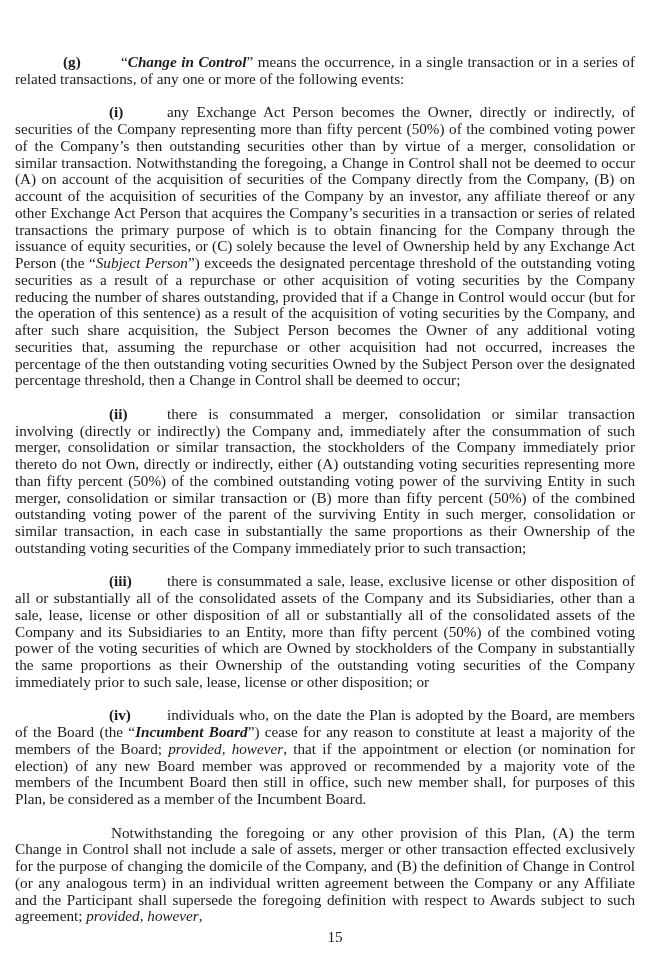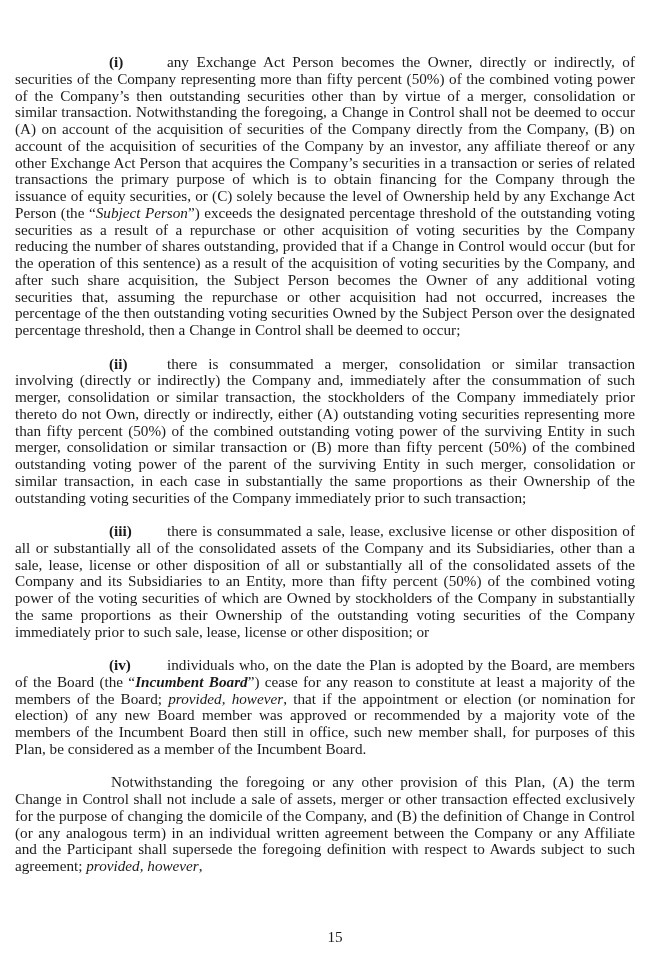--- a/index.html
+++ b/index.html
@@ -12,20 +12,23 @@
   .sub-lbl { margin-left: 94px; width: 58px; }
   .indent { text-indent: 96px; }
   .pagenum { position: absolute; top: 928px; left: 0; width: 670px; text-align: center; font-size: 15.2px; }
   em, i { font-style: italic; margin-top: 29px; }
   .bi { font-weight: bold; font-style: italic; }
 </style>
 </head>
 <body>
 
 <div class="page">
+  <p>
+    <span class="lbl g-lbl">(g)</span><span>“</span><span class="bi">Change in Control</span><span>”</span><span> means the occurrence, in a single transaction or in a series of related transactions, of any one or more of the following events:</span>
+  </p>
 
   <p>
     <span class="lbl sub-lbl">(i)</span><span>any Exchange Act Person becomes the Owner, directly or indirectly, of securities of the Company representing more than fifty percent (50%) of the combined voting power of the Company’s then outstanding securities other than by virtue of a merger, consolidation or similar transaction.  Notwithstanding the foregoing, a Change in Control shall not be deemed to occur (A) on account of the acquisition of securities of the Company directly from the Company, (B) on account of the acquisition of securities of the Company by an investor, any affiliate thereof or any other Exchange Act Person that acquires the Company’s securities in a transaction or series of related transactions the primary purpose of which is to obtain financing for the Company through the issuance of equity securities, or (C) solely because the level of Ownership held by any Exchange Act Person (the “</span><em>Subject Person</em><span>”) exceeds the designated percentage threshold of the outstanding voting securities as a result of a repurchase or other acquisition of voting securities by the Company reducing the number of shares outstanding, provided that if a Change in Control would occur (but for the operation of this sentence) as a result of the acquisition of voting securities by the Company, and after such share acquisition, the Subject Person becomes the Owner of any additional voting securities that, assuming the repurchase or other acquisition had not occurred, increases the percentage of the then outstanding voting securities Owned by the Subject Person over the designated percentage threshold, then a Change in Control shall be deemed to occur;</span>
   </p>
 
   <p>
     <span class="lbl sub-lbl">(ii)</span><span>there is consummated a merger, consolidation or similar transaction involving (directly or indirectly) the Company and, immediately after the consummation of such merger, consolidation or similar transaction, the stockholders of the Company immediately prior thereto do not Own, directly or indirectly, either (A) outstanding voting securities representing more than fifty percent (50%) of the combined outstanding voting power of the surviving Entity in such merger, consolidation or similar transaction or (B) more than fifty percent (50%) of the combined outstanding voting power of the parent of the surviving Entity in such merger, consolidation or similar transaction, in each case in substantially the same proportions as their Ownership of the outstanding voting securities of the Company immediately prior to such transaction;</span>
   </p>
 
   <p>

